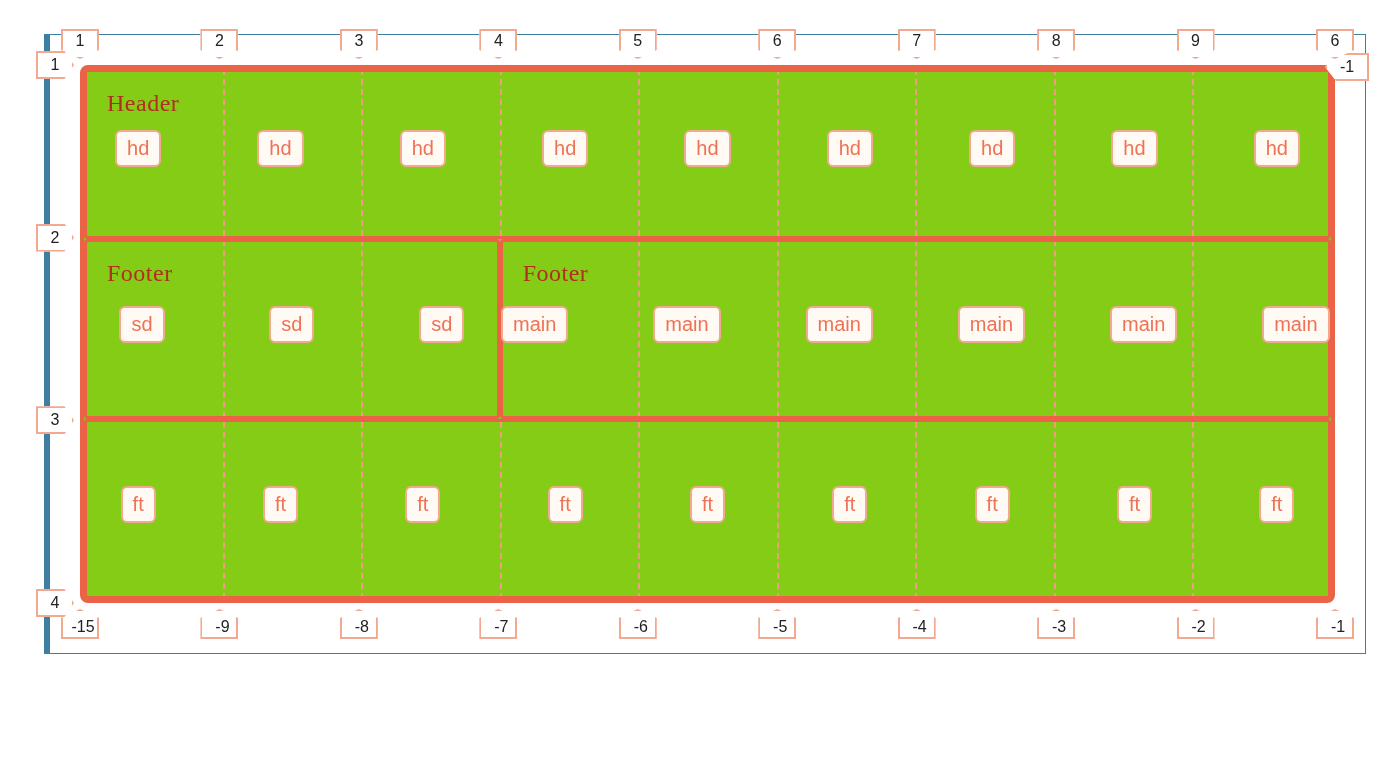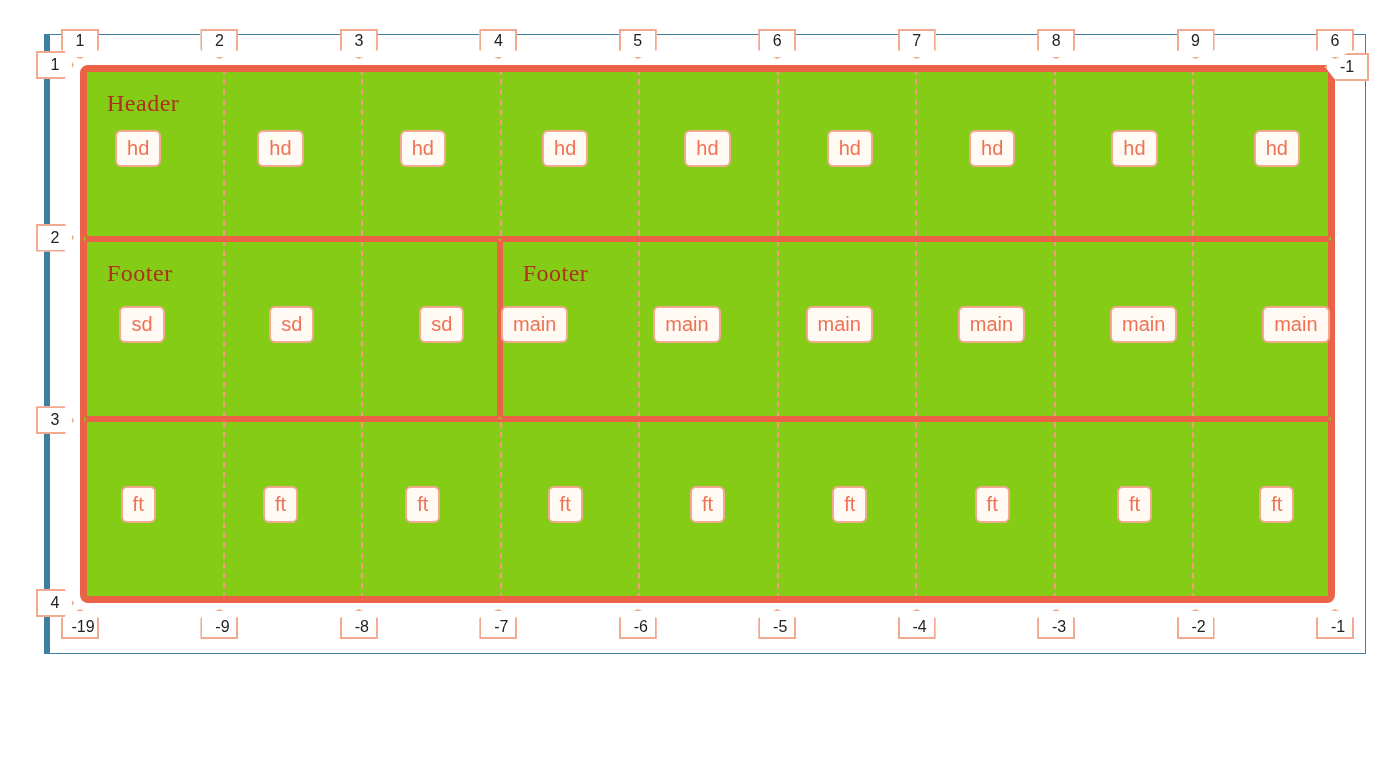--- a/index.html
+++ b/index.html
@@ -212,21 +212,21 @@
 <div class="colmark down-point" style="left: 11px; top: -6px;">1</div>
     <div class="colmark down-point" style="left: 150.444px; top: -6px;">2</div>
     <div class="colmark down-point" style="left: 289.889px; top: -6px;">3</div>
     <div class="colmark down-point" style="left: 429.333px; top: -6px;">4</div>
     <div class="colmark down-point" style="left: 568.778px; top: -6px;">5</div>
     <div class="colmark down-point" style="left: 708.222px; top: -6px;">6</div>
     <div class="colmark down-point" style="left: 847.667px; top: -6px;">7</div>
     <div class="colmark down-point" style="left: 987.111px; top: -6px;">8</div>
     <div class="colmark down-point" style="left: 1126.56px; top: -6px;">9</div>
     <div class="colmark down-point" style="left: 1266px; top: -6px;">6</div>
-    <div class="colmark up-point" style="left: 11px; top: 574px;">-19</div>
+    <div class="colmark up-point" style="left: 11px; top: 574px;">-15</div>
     <div class="colmark up-point" style="left: 150.444px; top: 574px;">-9</div>
     <div class="colmark up-point" style="left: 289.889px; top: 574px;">-8</div>
     <div class="colmark up-point" style="left: 429.333px; top: 574px;">-7</div>
     <div class="colmark up-point" style="left: 568.778px; top: 574px;">-6</div>
     <div class="colmark up-point" style="left: 708.222px; top: 574px;">-5</div>
     <div class="colmark up-point" style="left: 847.667px; top: 574px;">-4</div>
     <div class="colmark up-point" style="left: 987.111px; top: 574px;">-3</div>
     <div class="colmark up-point" style="left: 1126.56px; top: 574px;">-2</div>
     <div class="colmark up-point" style="left: 1266px; top: 574px;">-1</div>
     <div class="rowmark right-point" style="top: 16px; left: -14px;">1</div>

